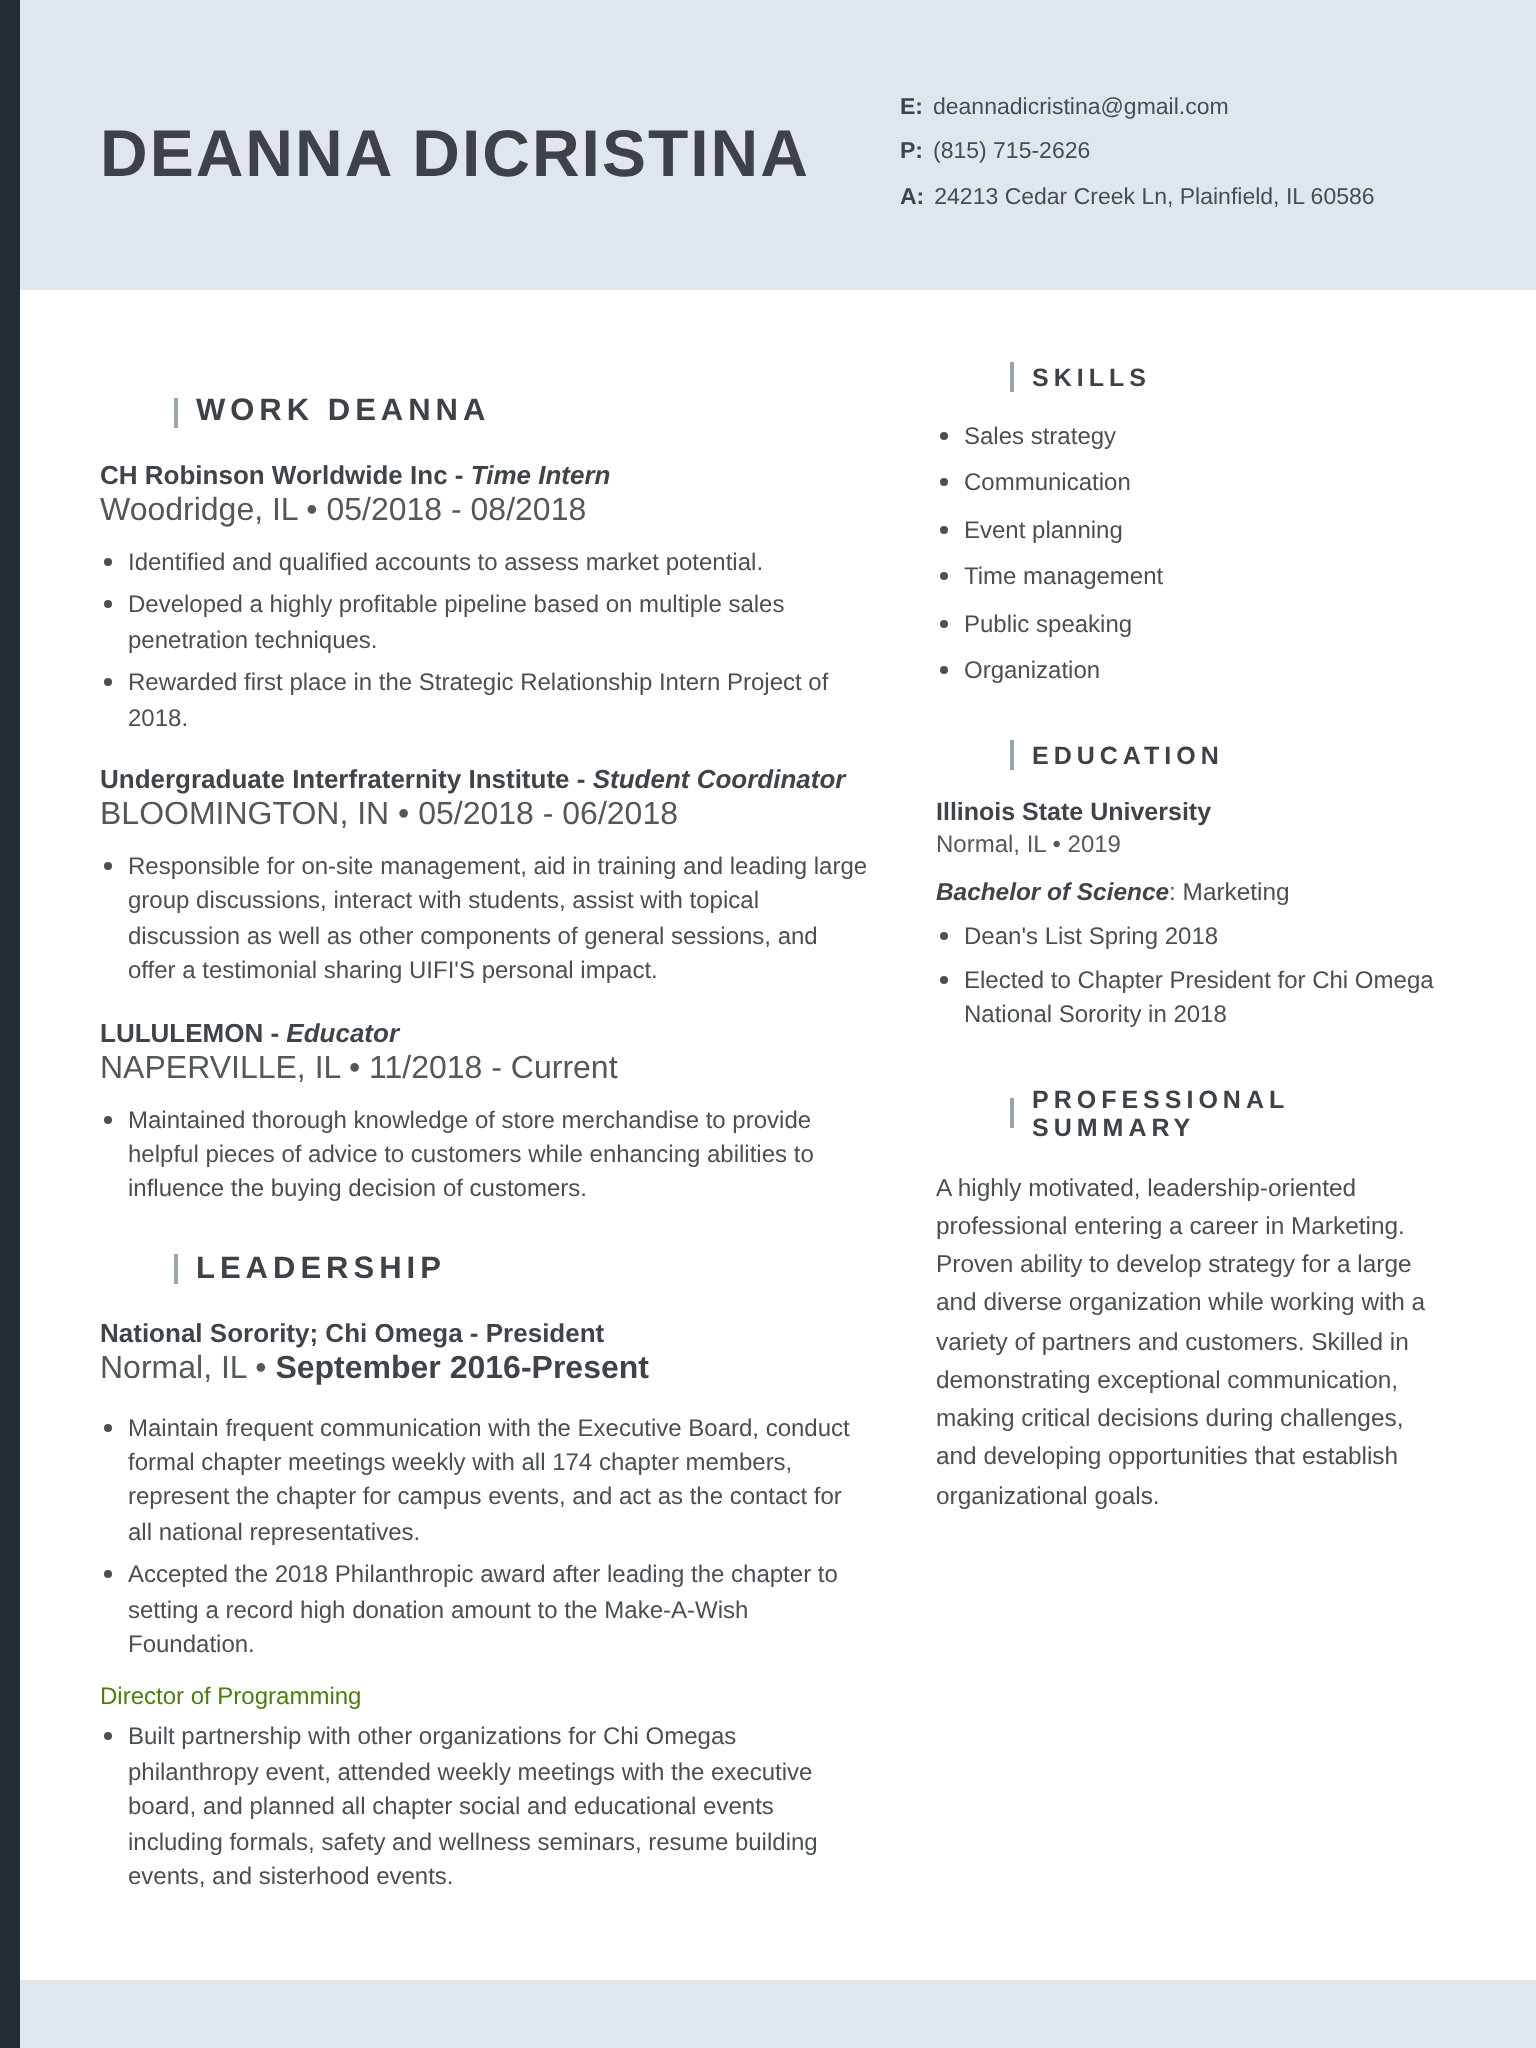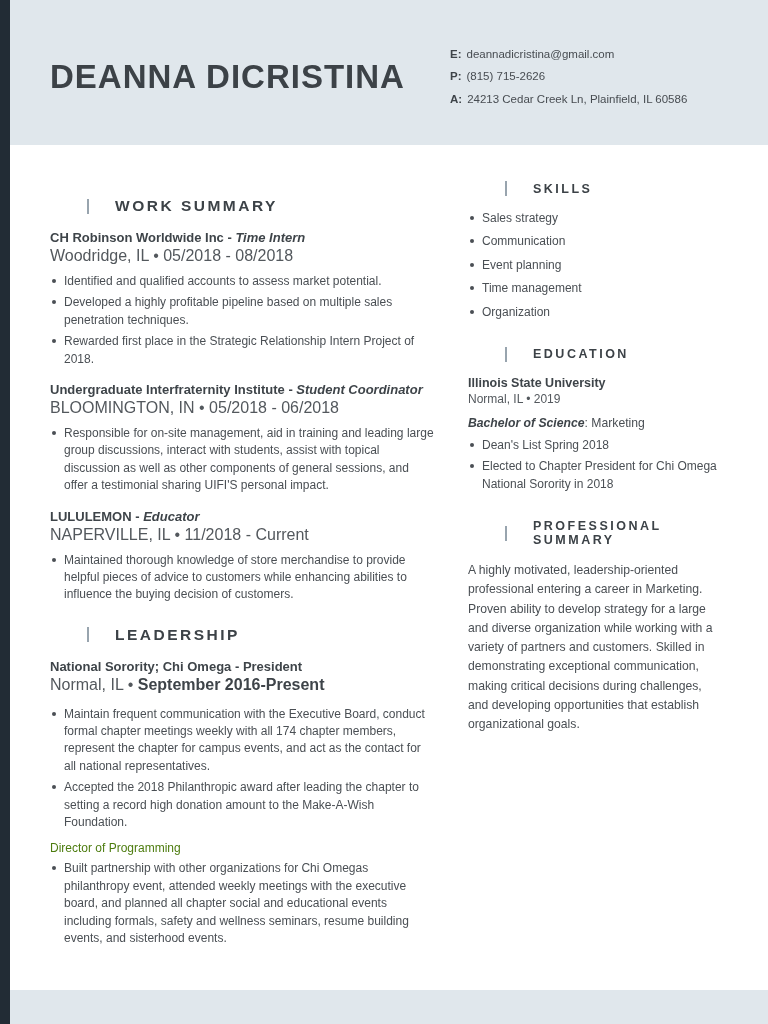--- a/index.html
+++ b/index.html
@@ -37,21 +37,21 @@
   }
   .contact { font-size: 11.5px; line-height: 1.95; color: #474c51; width: 272px; }
   .contact-row { white-space: nowrap; }
   .contact-label { font-weight: 700; margin-right: 5px; color: #3e4449; }
 
   .main { display: flex; gap: 34px; padding: 36px 48px 0 50px; }
   .col-left { width: 384px; flex: none; margin-top: 16px; }
   .col-right { flex: 1; min-width: 0; }
 
   .sec-title {
-    display: flex; align-items: center; gap: 26px;
+    display: flex; align-items: center; gap: 9px;
     font-weight: 700; color: var(--head, #3c4247); padding-left: 37px;
   }
   .sec-title.lg { font-size: 15.5px; letter-spacing: 2.5px; margin-bottom: 15px; }
   .sec-title.sm { font-size: 12.5px; letter-spacing: 2.5px; margin-bottom: 14px; }
   .bar { width: 2px; height: 15px; background: #98a4ae; flex: none; }
 
   .job { margin-bottom: 14px; }
   .job-title { font-size: 13px; font-weight: 700; color: #3e4449; margin-bottom: 2px; }
   .role { font-style: italic; }
   .job-meta { font-size: 16px; color: #53585d; margin-bottom: 8px; }
@@ -108,21 +108,21 @@
     </div>
   </header>
 
   <main class="main">
 
     <section class="col-left">
 
       <div class="section">
         <h2 class="sec-title lg">
           <span class="bar"></span>
-          <span>WORK SUMMARY</span>
+          <span>WORK DEANNA</span>
         </h2>
 
           <article class="job">
             <h3 class="job-title"><span class="company">CH Robinson Worldwide Inc</span><span class="sep"> - </span><span class="role">Time Intern</span></h3>
             <div class="job-meta">Woodridge, IL • 05/2018 - 08/2018</div>
             <ul class="bullets">
 
                 <li>Identified and qualified accounts to assess market potential.</li>
 
                 <li>Developed a highly profitable pipeline based on multiple sales penetration techniques.</li>
@@ -188,20 +188,21 @@
         <ul class="bullets">
 
             <li>Sales strategy</li>
 
             <li>Communication</li>
 
             <li>Event planning</li>
 
             <li>Time management</li>
 
+            <li>Public speaking</li>
 
             <li>Organization</li>
 
         </ul>
       </div>
 
       <div class="rsec education">
         <h2 class="sec-title sm">
           <span class="bar"></span>
           <span>EDUCATION</span>

